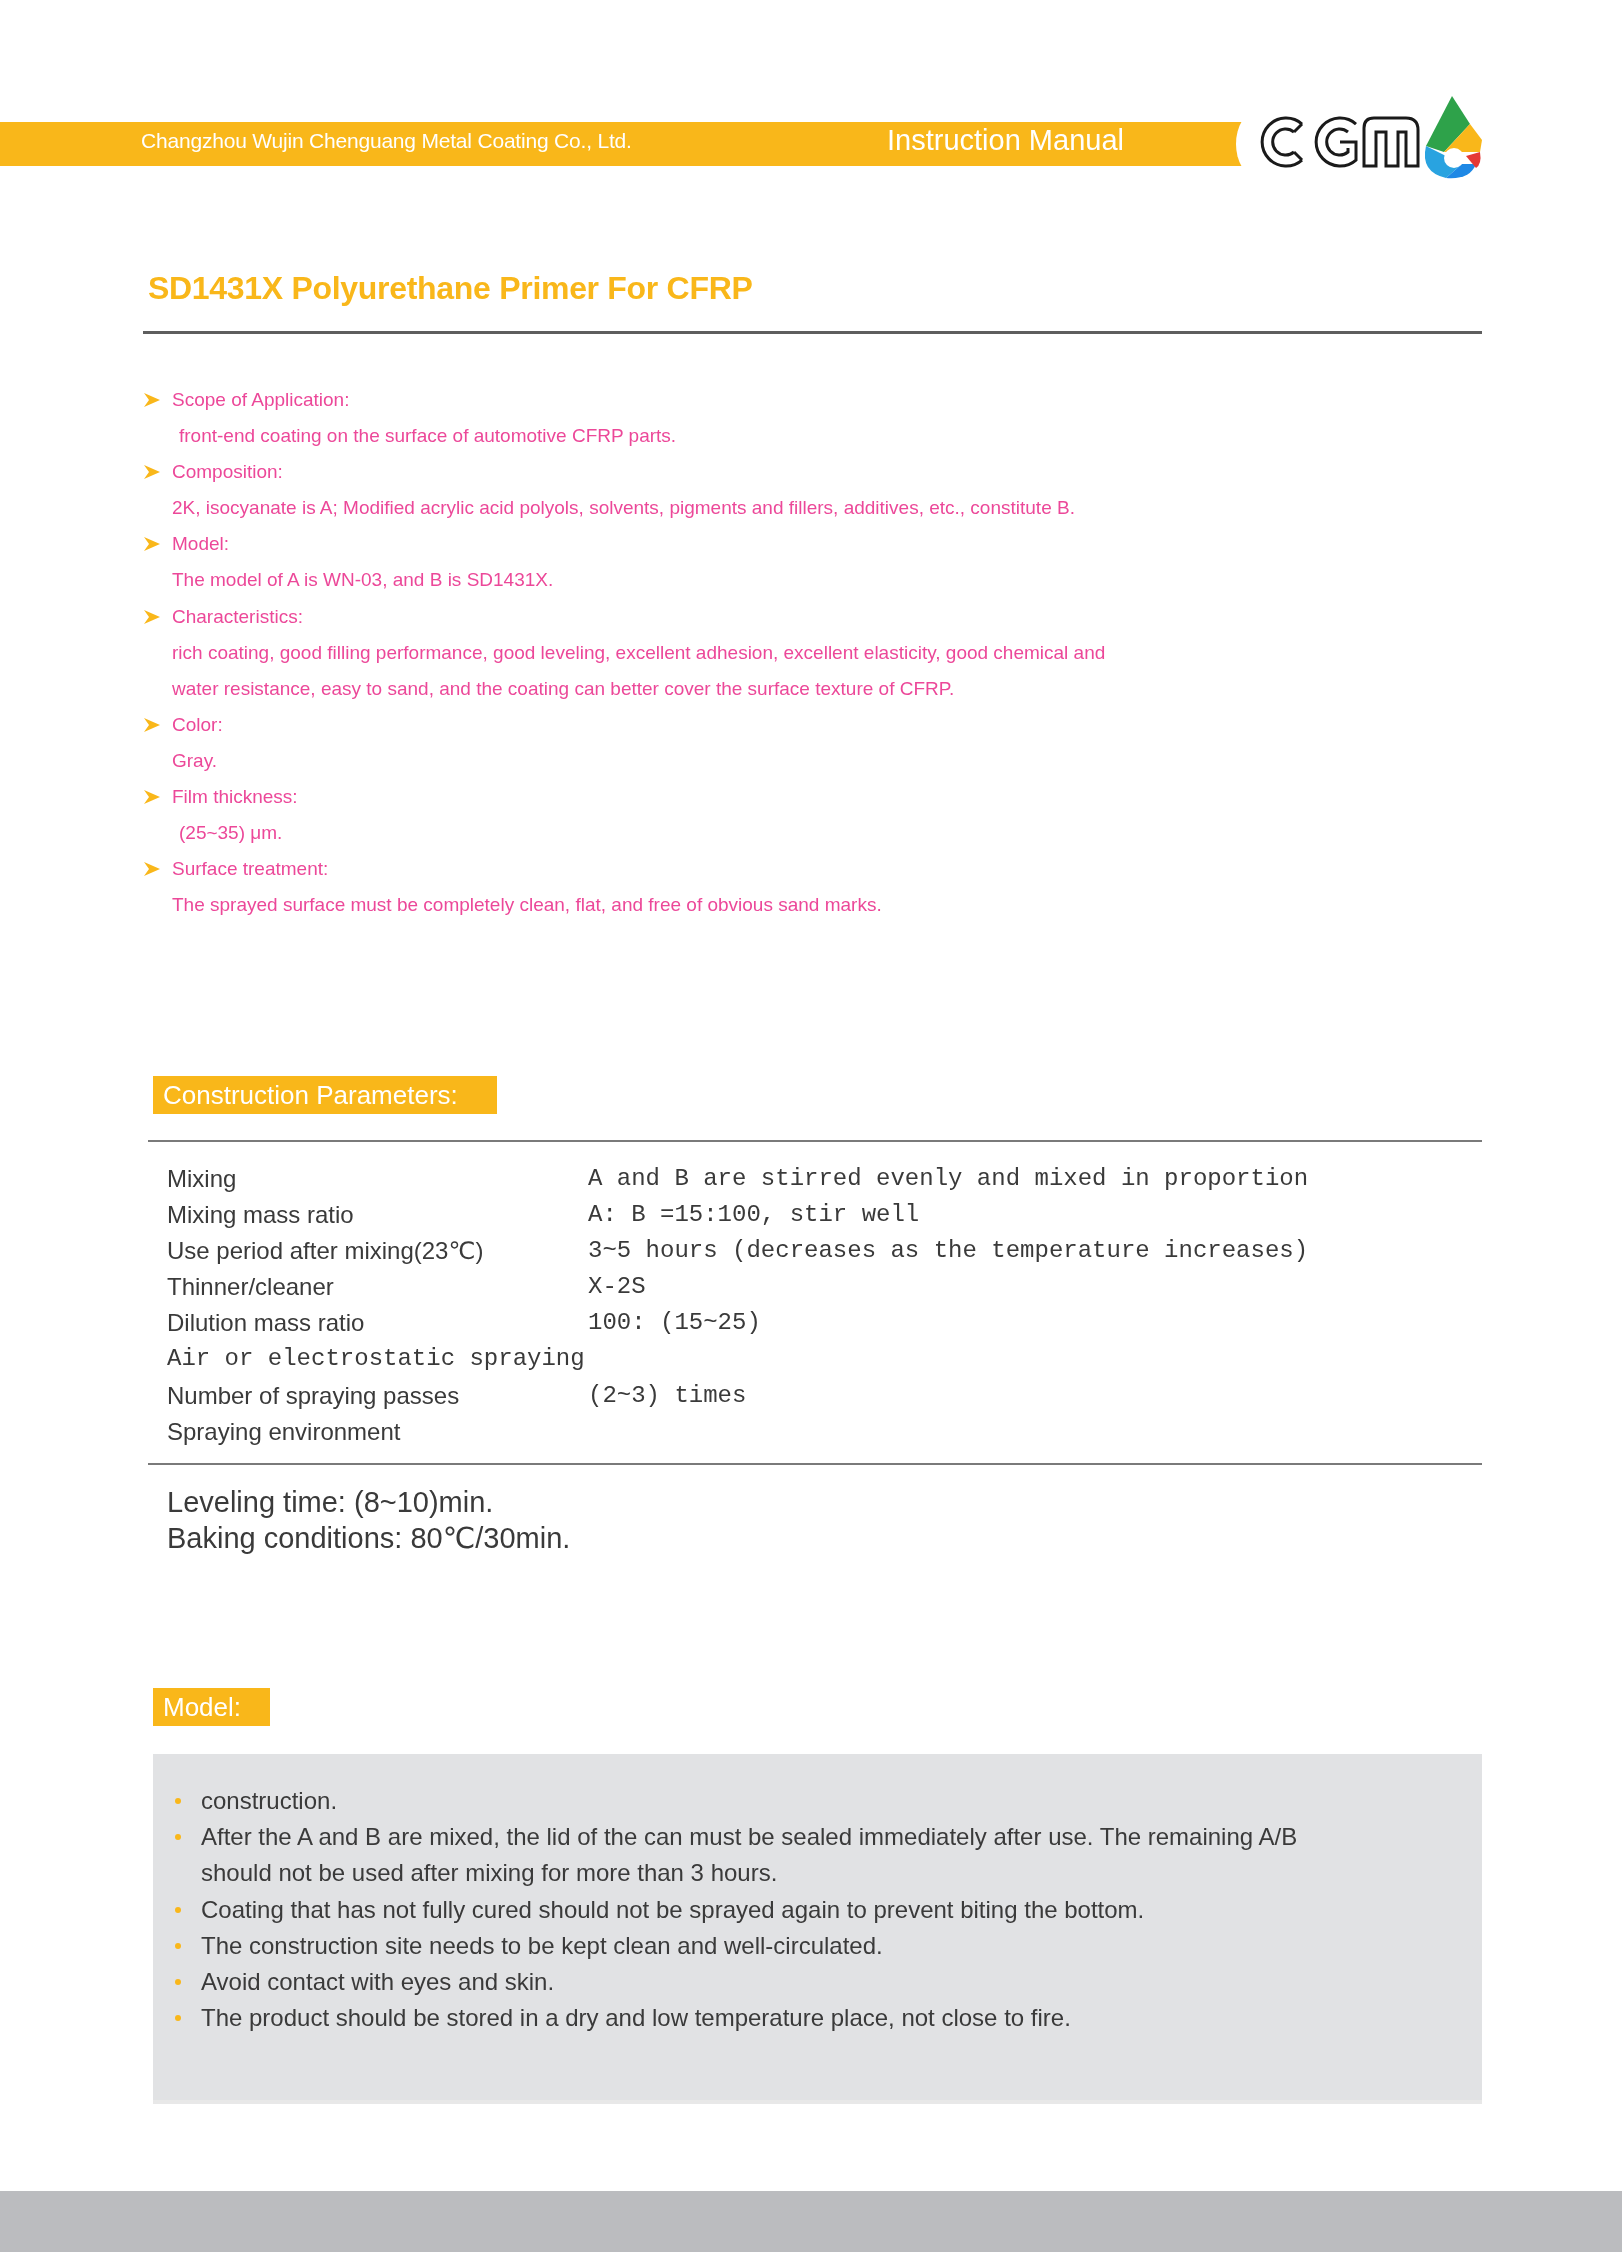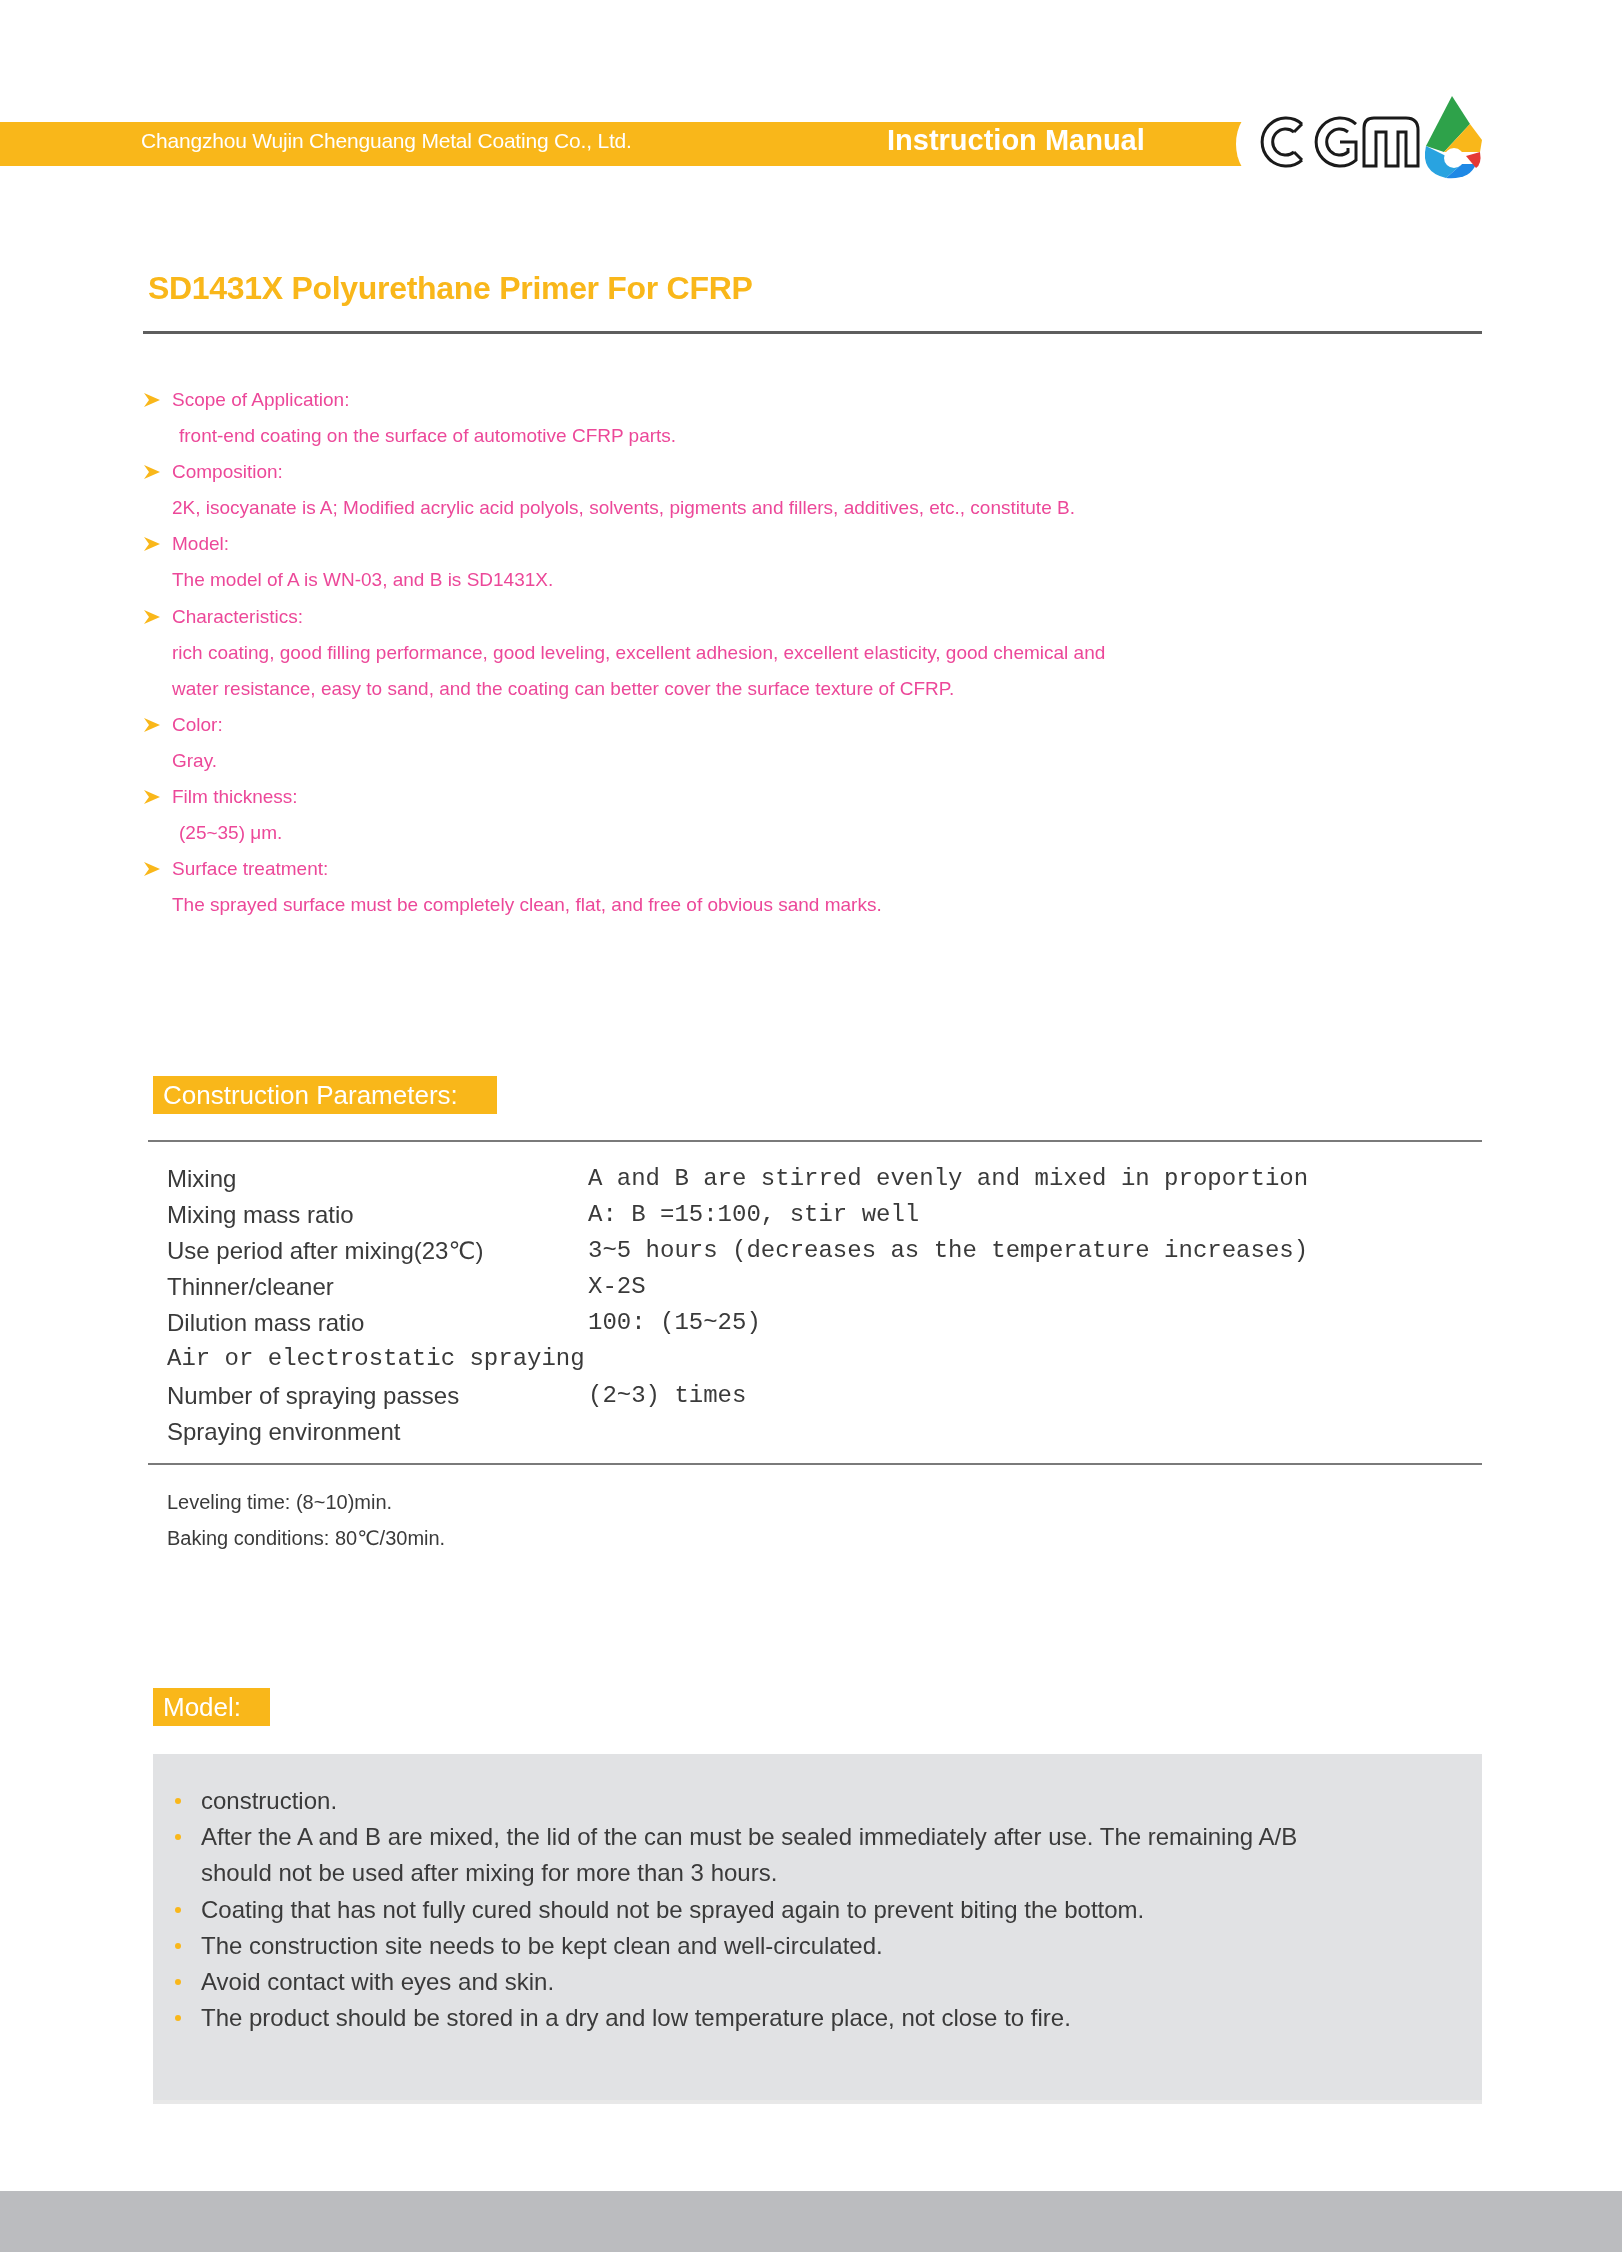--- a/index.html
+++ b/index.html
@@ -13,21 +13,21 @@
     }
     .header-cut {
       position: absolute; left: 1236px; top: 112px; width: 40px; height: 64px;
       background: #ffffff; border-radius: 50%;
     }
     .company-name {
       position: absolute; left: 141px; top: 129px; font-size: 21px; color: #ffffff;
       letter-spacing: -0.2px; white-space: nowrap;
     }
     .manual-label {
-      position: absolute; left: 887px; top: 124px; font-size: 29px; font-weight: bold; color: #ffffff;
+      position: absolute; left: 887px; top: 124px; font-size: 29px; font-weight: normal; color: #ffffff;
       white-space: nowrap;
     }
     .logo { position: absolute; left: 1256px; top: 94px; width: 232px; height: 88px; }
 
     
     .doc-title {
       position: absolute; left: 148px; top: 270px; font-size: 32px; font-weight: bold; color: #f9b71a;
       white-space: nowrap; letter-spacing: -0.3px;
     }
     .title-rule {
@@ -56,21 +56,21 @@
     .param-rule { position: absolute; left: 148px; width: 1334px; height: 2px; background: #7a7a7a; }
     .rule-top { top: 1140px; }
     .rule-bottom { top: 1463px; }
 
     .param-table { position: absolute; left: 167px; top: 1161px; width: 1300px; }
     .param-row { display: flex; height: 36.1px; line-height: 36.1px; font-size: 24px; white-space: nowrap; }
     .param-name { width: 421px; color: #3a3a3a; }
     .param-value { color: #3a3a3a; font-family: Liberation Mono, monospace; }
 
     .process-list { position: absolute; left: 167px; top: 1484px; }
-    .process-line { font-size: 20px; line-height: 36.1px; white-space: nowrap; color: #3a3a3a; }
+    .process-line { font-size: 29px; line-height: 36.1px; white-space: nowrap; color: #3a3a3a; }
 
     
     .notes-box {
       position: absolute; left: 153px; top: 1754px; width: 1329px; height: 350px;
       background: #e1e2e4; border-bottom: 4px solid #e8e8e8;
     }
     .notes-list { position: absolute; left: 172px; top: 1783px; width: 1250px; }
     .note-item { position: relative; padding-left: 29px; font-size: 24px; line-height: 36.2px; color: #3a3a3a; }
     .note-dot {
       position: absolute; left: 3px; top: 15px; width: 6px; height: 6px; border-radius: 50%; background: #f9b71a;

